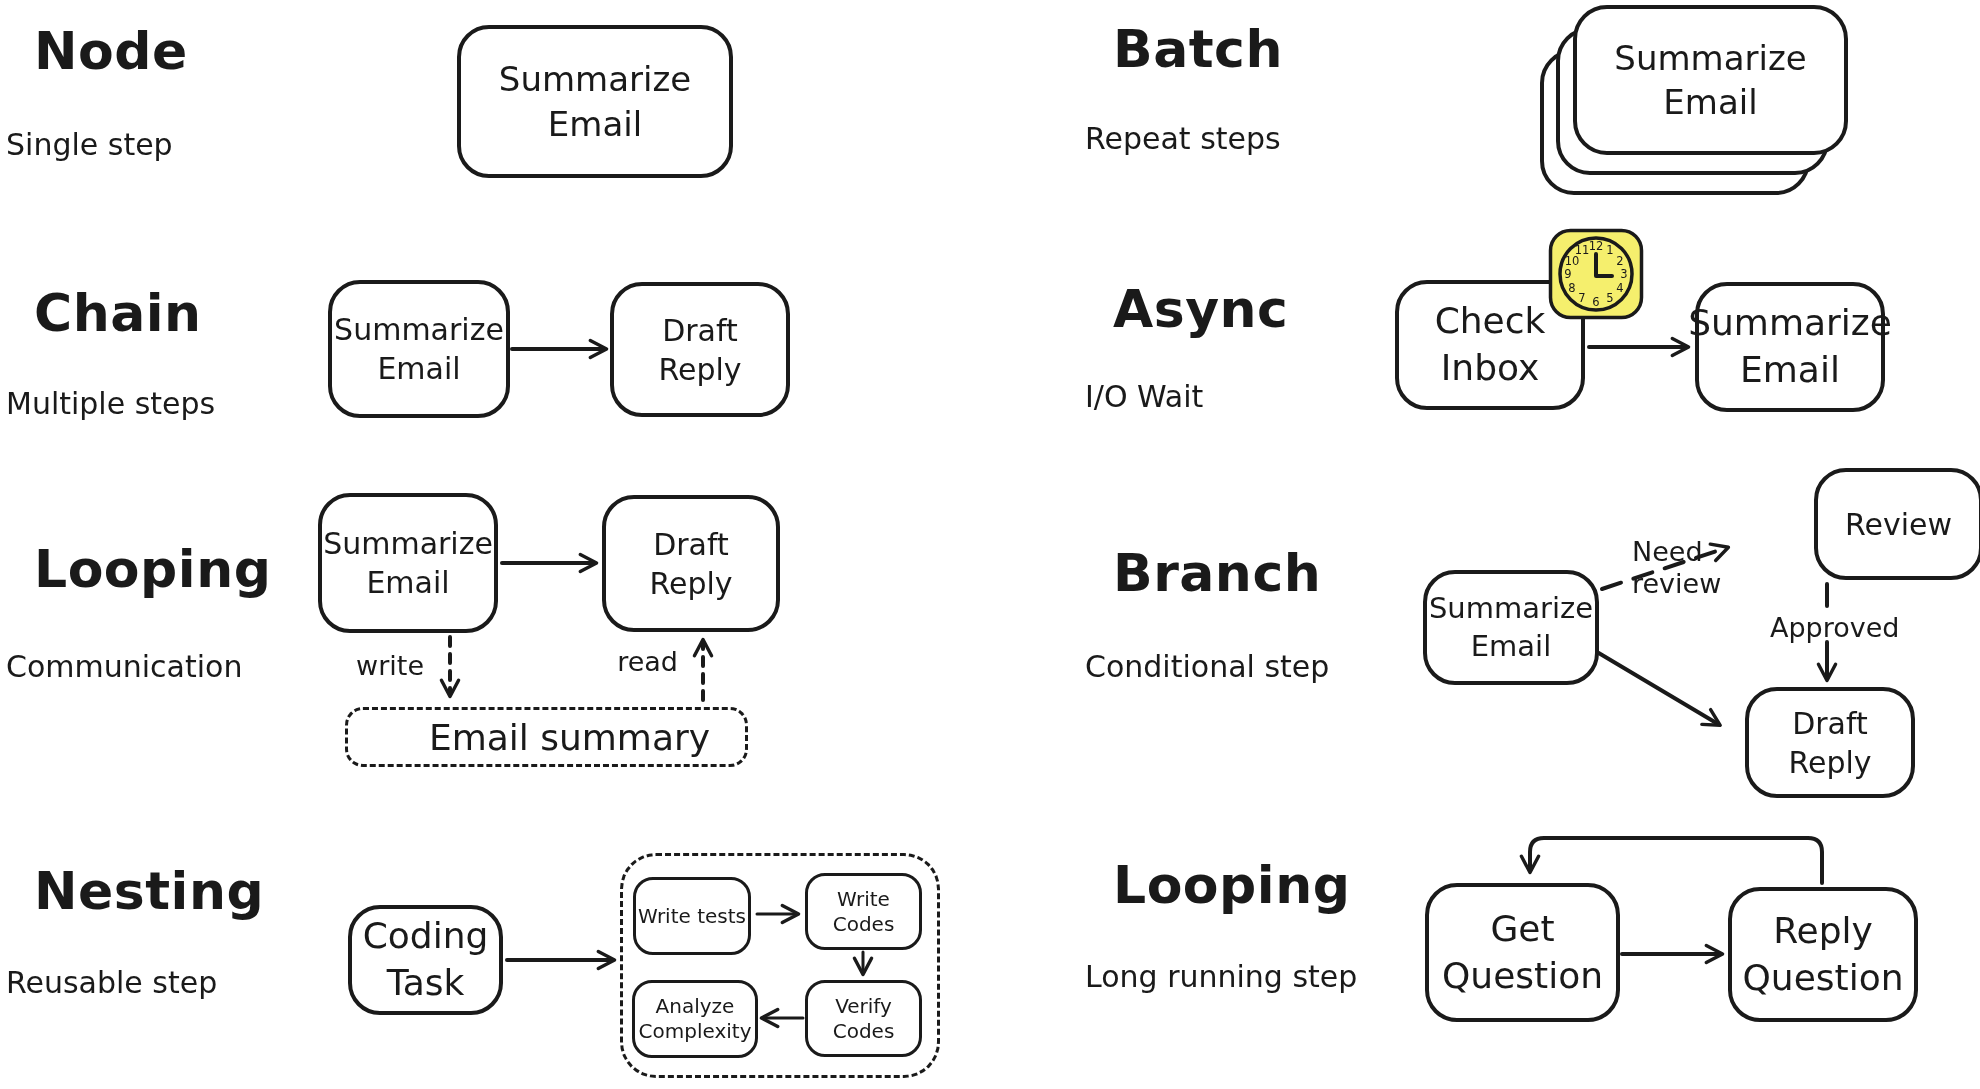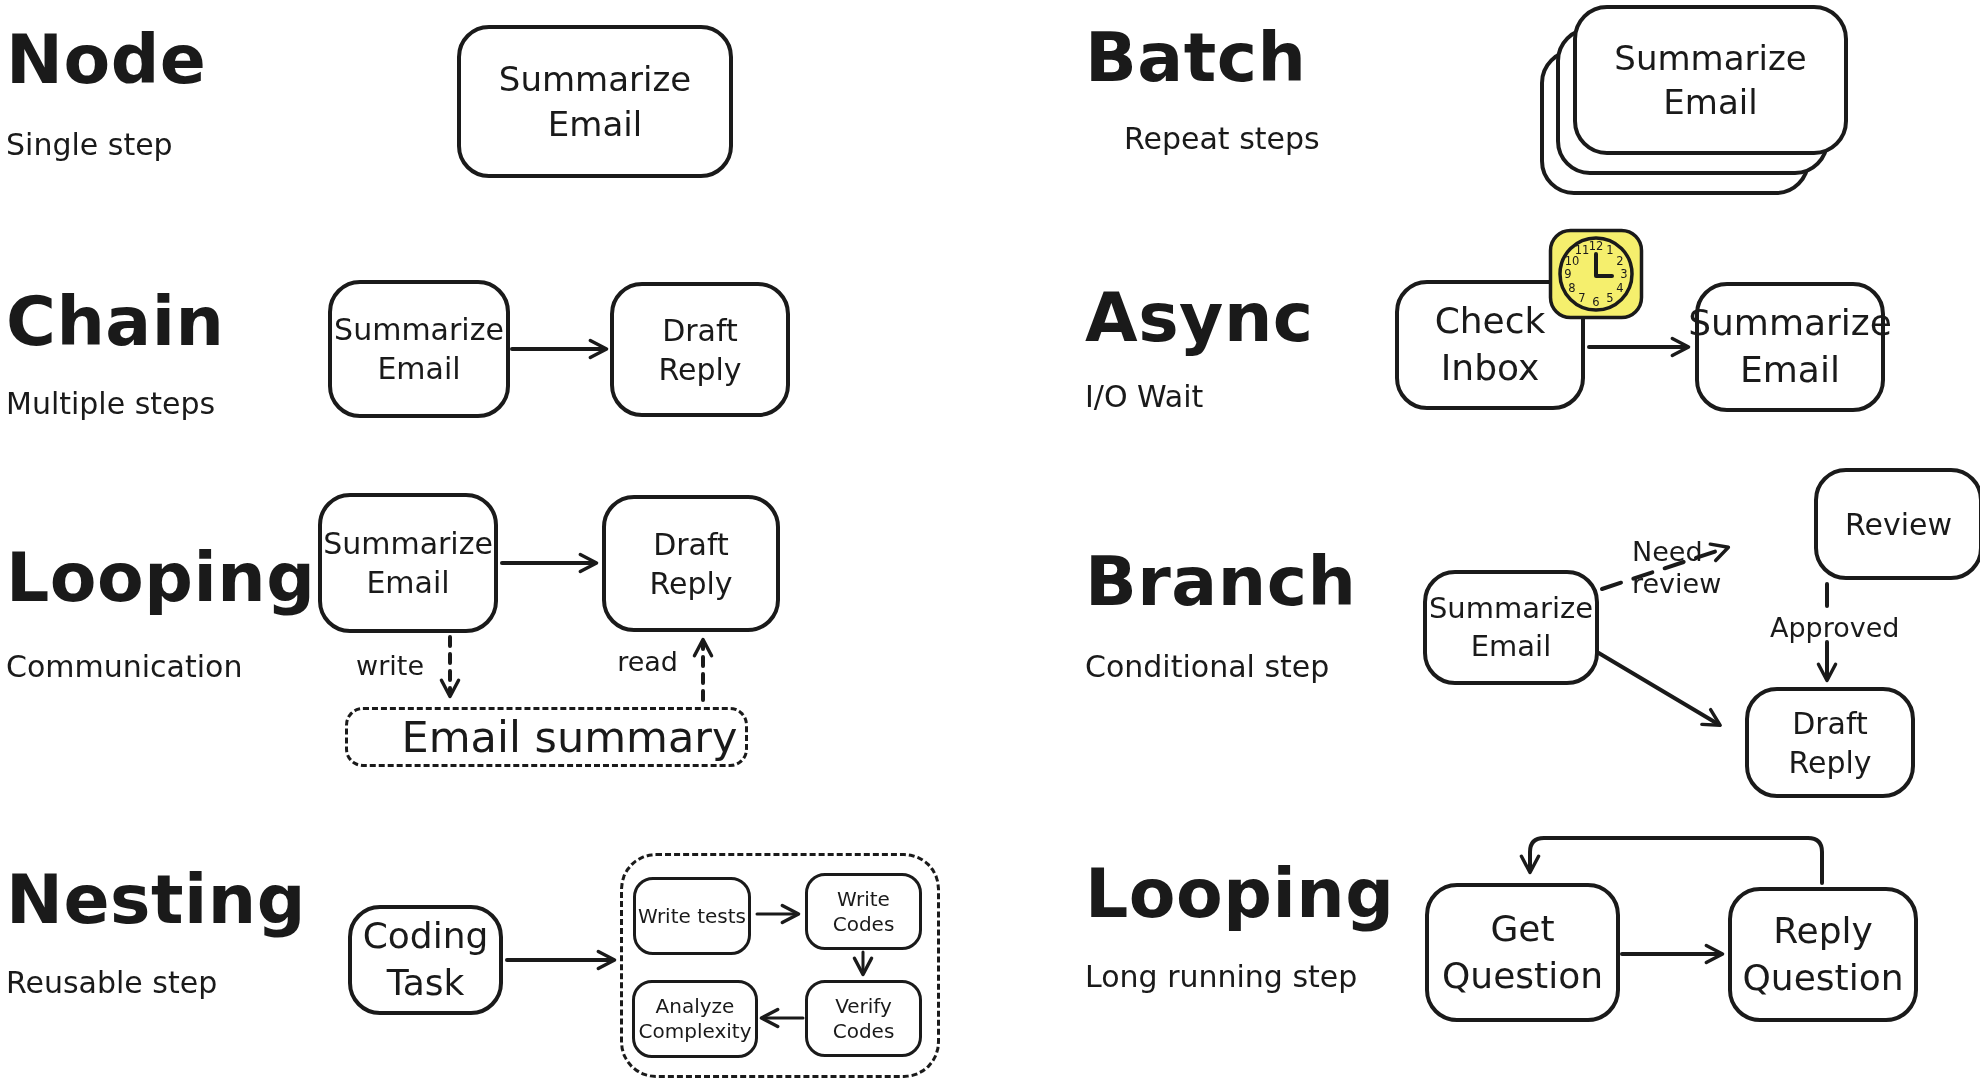--- a/index.html
+++ b/index.html
@@ -2,38 +2,38 @@
 <html style="--bg: #ffffff; --ink: #1a1a1a; --clock-yellow: #f5ef6d;"><head>
 <meta charset="utf-8">
 <style>
   html,body{margin:0;padding:0;background:#ffffff;}
   .canvas{
     position:relative;width:1980px;height:1089px;overflow:hidden;
     background:var(--bg,#ffffff);color:var(--ink,#1a1a1a);
     font-family:"DejaVu Sans",sans-serif;
   }
   .title{
-    position:absolute;font-size:68px;font-weight:bold;letter-spacing:.5px;
-    white-space:nowrap;line-height:1.05;
+    position:absolute;font-size:52px;font-weight:bold;letter-spacing:.5px;
+    white-space:nowrap;line-height:1.05;margin-left:28px;
   }
   .subtitle{
     position:absolute;font-size:30px;white-space:nowrap;line-height:1.1;text-align:right;
   }
   .node{
     position:absolute;box-sizing:border-box;background:#fff;
     border:4px solid var(--ink,#1a1a1a);border-radius:32px;
     display:flex;align-items:center;justify-content:center;
     text-align:center;font-size:30px;line-height:1.3;padding:2px;
   }
   .f34{font-size:34px;} .f32{font-size:36px;} .f29{font-size:29px;} .f20{font-size:20px;line-height:1.25;border-radius:20px;border-width:3px;}
   .dashed-box{
     position:absolute;box-sizing:border-box;background:#fff;
     border:3.5px dashed var(--ink,#1a1a1a);border-radius:18px;
     display:flex;align-items:center;justify-content:center;
-    text-align:center;font-size:43px;padding-left:46px;
+    text-align:center;font-size:36px;padding-left:46px;
   }
   .nest-container{
     position:absolute;box-sizing:border-box;
     border:3.5px dashed var(--ink,#1a1a1a);border-radius:36px;background:#fff;
   }
   .lbl{position:absolute;font-size:27px;line-height:1.2;}
   .lbl.right{text-align:right;}
   .arrows{position:absolute;left:0;top:0;pointer-events:none;}
   .clock{position:absolute;}
   .batch-card{
@@ -77,21 +77,21 @@
     <div class="node f32" style="left:348px;top:905px;width:155px;height:110px">Coding Task</div>
     <div class="nest-container" style="left:620px;top:853px;width:320px;height:225px"></div>
     <div class="node f20" style="left:633px;top:877px;width:118px;height:78px">Write tests</div>
     <div class="node f20" style="left:805px;top:873px;width:117px;height:77px">Write Codes</div>
     <div class="node f20" style="left:632px;top:980px;width:126px;height:78px">Analyze Complexity</div>
     <div class="node f20" style="left:805px;top:980px;width:117px;height:77px">Verify Codes</div>
   </div>
 
   <div>
     <div class="title" style="left:1085px;top:22px">Batch</div>
-    <div class="subtitle" style="left:1124px;top:122px">Repeat steps</div>
+    <div class="subtitle" style="left:1085px;top:122px">Repeat steps</div>
     <div class="batch-card" style="left:1540px;top:49px;width:270px;height:146px"></div>
     <div class="batch-card" style="left:1556px;top:27px;width:273px;height:148px"></div>
     <div class="batch-card" style="left:1573px;top:5px;width:275px;height:150px">Summarize Email</div>
   </div>
 
   <div>
     <div class="title" style="left:1085px;top:282px">Async</div>
     <div class="subtitle" style="left:1085px;top:380px">I/O Wait</div>
     <div class="node f32" style="left:1395px;top:280px;width:190px;height:130px">Check Inbox</div>
     <div class="node f32" style="left:1695px;top:282px;width:190px;height:130px">Summarize Email</div>

